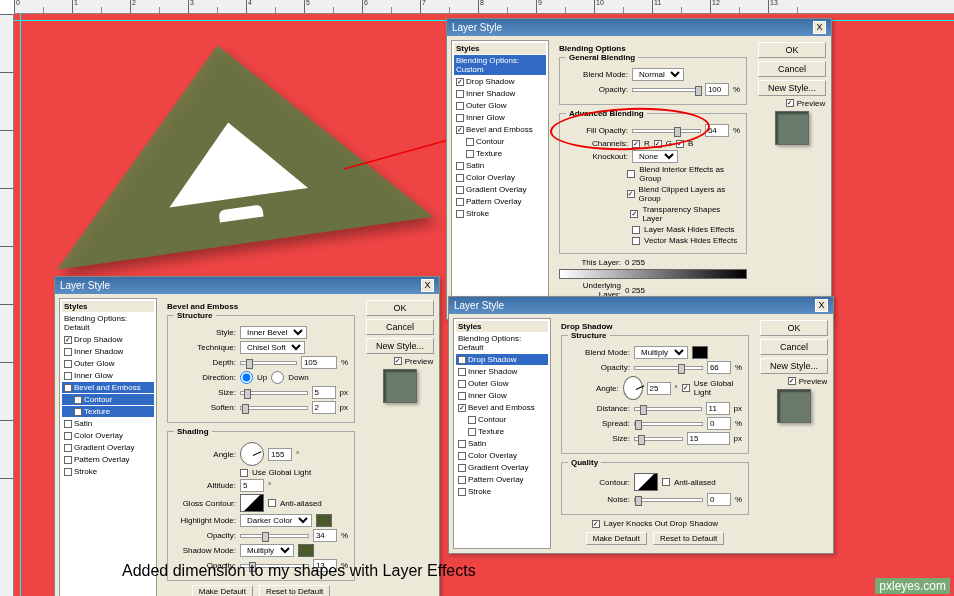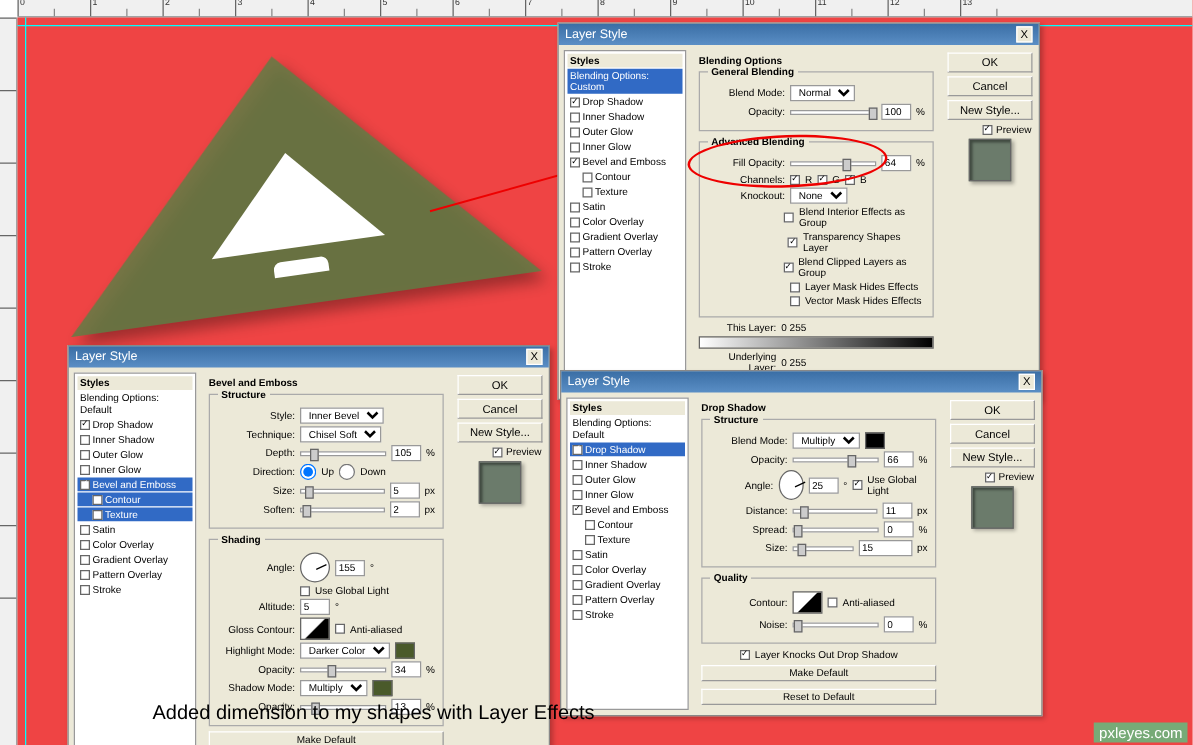--- a/index.html
+++ b/index.html
@@ -101,40 +101,40 @@
   .slider .thumb { position:absolute; top:-3px; width:7px; height:10px; background:#ccc; border:1px solid #666;}
   .swatch { width:16px; height:13px; border:1px solid #666; background:#4a5a2a;}
   .swatch.black { background:#000; }
   .swatch.preview { width:34px; height:34px; background:#6b7b6b; border:1px solid #666;
     box-shadow: inset 2px 2px 2px rgba(0,0,0,0.4), 2px 2px 3px rgba(0,0,0,0.3);}
 
   .right-col { width:70px; display:flex; flex-direction:column; gap:3px; align-items:center; padding:2px;}
   .btn { background:#ece9d8; border:1px solid #999; border-top-color:#fff; border-left-color:#fff;
     padding:2px 4px; font-size:9px; width:68px; text-align:center; }
   .btn.sm { width:auto; padding:1px 6px; font-size:8px;}
-  .prev-row { display:flex; align-items:center; gap:3px; font-size:8px;padding-left:27px;}
+  .prev-row { display:flex; gap:3px; font-size:8px;padding-left:27px;}
 
   .angle-dial { width:24px; height:24px; border:1px solid #666; border-radius:50%; background:#fff; position:relative;}
   .angle-dial::after { content:""; position:absolute; left:12px; top:12px; width:9px; height:1px; background:#000; transform-origin:left; transform:rotate(-25deg);}
   .contour { width:24px; height:18px; border:1px solid #666; background:linear-gradient(135deg,#fff 48%,#000 52%);}
   .grad-bar { height:10px; background:linear-gradient(90deg,#fff,#000); border:1px solid #666;}
 
   .red-circle {
     position:absolute; border:2px solid #e00; border-radius:50%;
     width:160px; height:42px; transform:rotate(-2deg);
   }
 
   .caption {
     position:absolute; left:108px; bottom:16px; font-size:16px; font-family:Arial;
   }
   .watermark {
     position:absolute; right:4px; bottom:2px; font-size:12px; color:#fff;
     background:#7a7; padding:1px 4px; font-family:Arial;
   }
-  .btn-row { display:flex; gap:6px; justify-content:center; margin-top:4px;flex-direction:column;}
+  .btn-row { display:flex; gap:6px; justify-content:center; margin-top:4px;}
 </style>
 </head>
 <body>
 
 <div class="ruler-h">
   <span>0</span>
     <span>1</span>
     <span>2</span>
     <span>3</span>
     <span>4</span>
@@ -277,26 +277,26 @@
             <select><option>None</option></select>
           </div>
           <div class="row">
               <label></label>
               <span class="chk"></span>
               <span>Blend Interior Effects as Group</span>
             </div>
           <div class="row">
               <label></label>
               <span class="chk on"></span>
-              <span>Transparency Shapes Layer</span>
+              <span>Blend Clipped Layers as Group</span>
             </div>
           <div class="row">
               <label></label>
               <span class="chk on"></span>
-              <span>Blend Clipped Layers as Group</span>
+              <span>Transparency Shapes Layer</span>
             </div>
           <div class="row">
               <label></label>
               <span class="chk"></span>
               <span>Layer Mask Hides Effects</span>
             </div>
           <div class="row">
               <label></label>
               <span class="chk"></span>
               <span>Vector Mask Hides Effects</span>
@@ -398,21 +398,21 @@
             </div>
           <div class="row">
               <label>Technique:</label>
               <select><option>Chisel Soft</option></select>
             </div>
           <div class="row">
               <label>Depth:</label>
               <div class="slider">
                 <div class="thumb" style="left:10%"></div>
               </div>
-              <input type="text" style="width: 24px;" value="105"> 
+              <input type="text" style="width: 36px;" value="105"> 
               <span>%</span>
             </div>
           <div class="row">
               <label>Direction:</label>
             <input type="radio" checked="" style="">
               <span>Up</span>
             <input type="radio" style="">
               <span>Down</span>
           </div>
           <div class="row">

